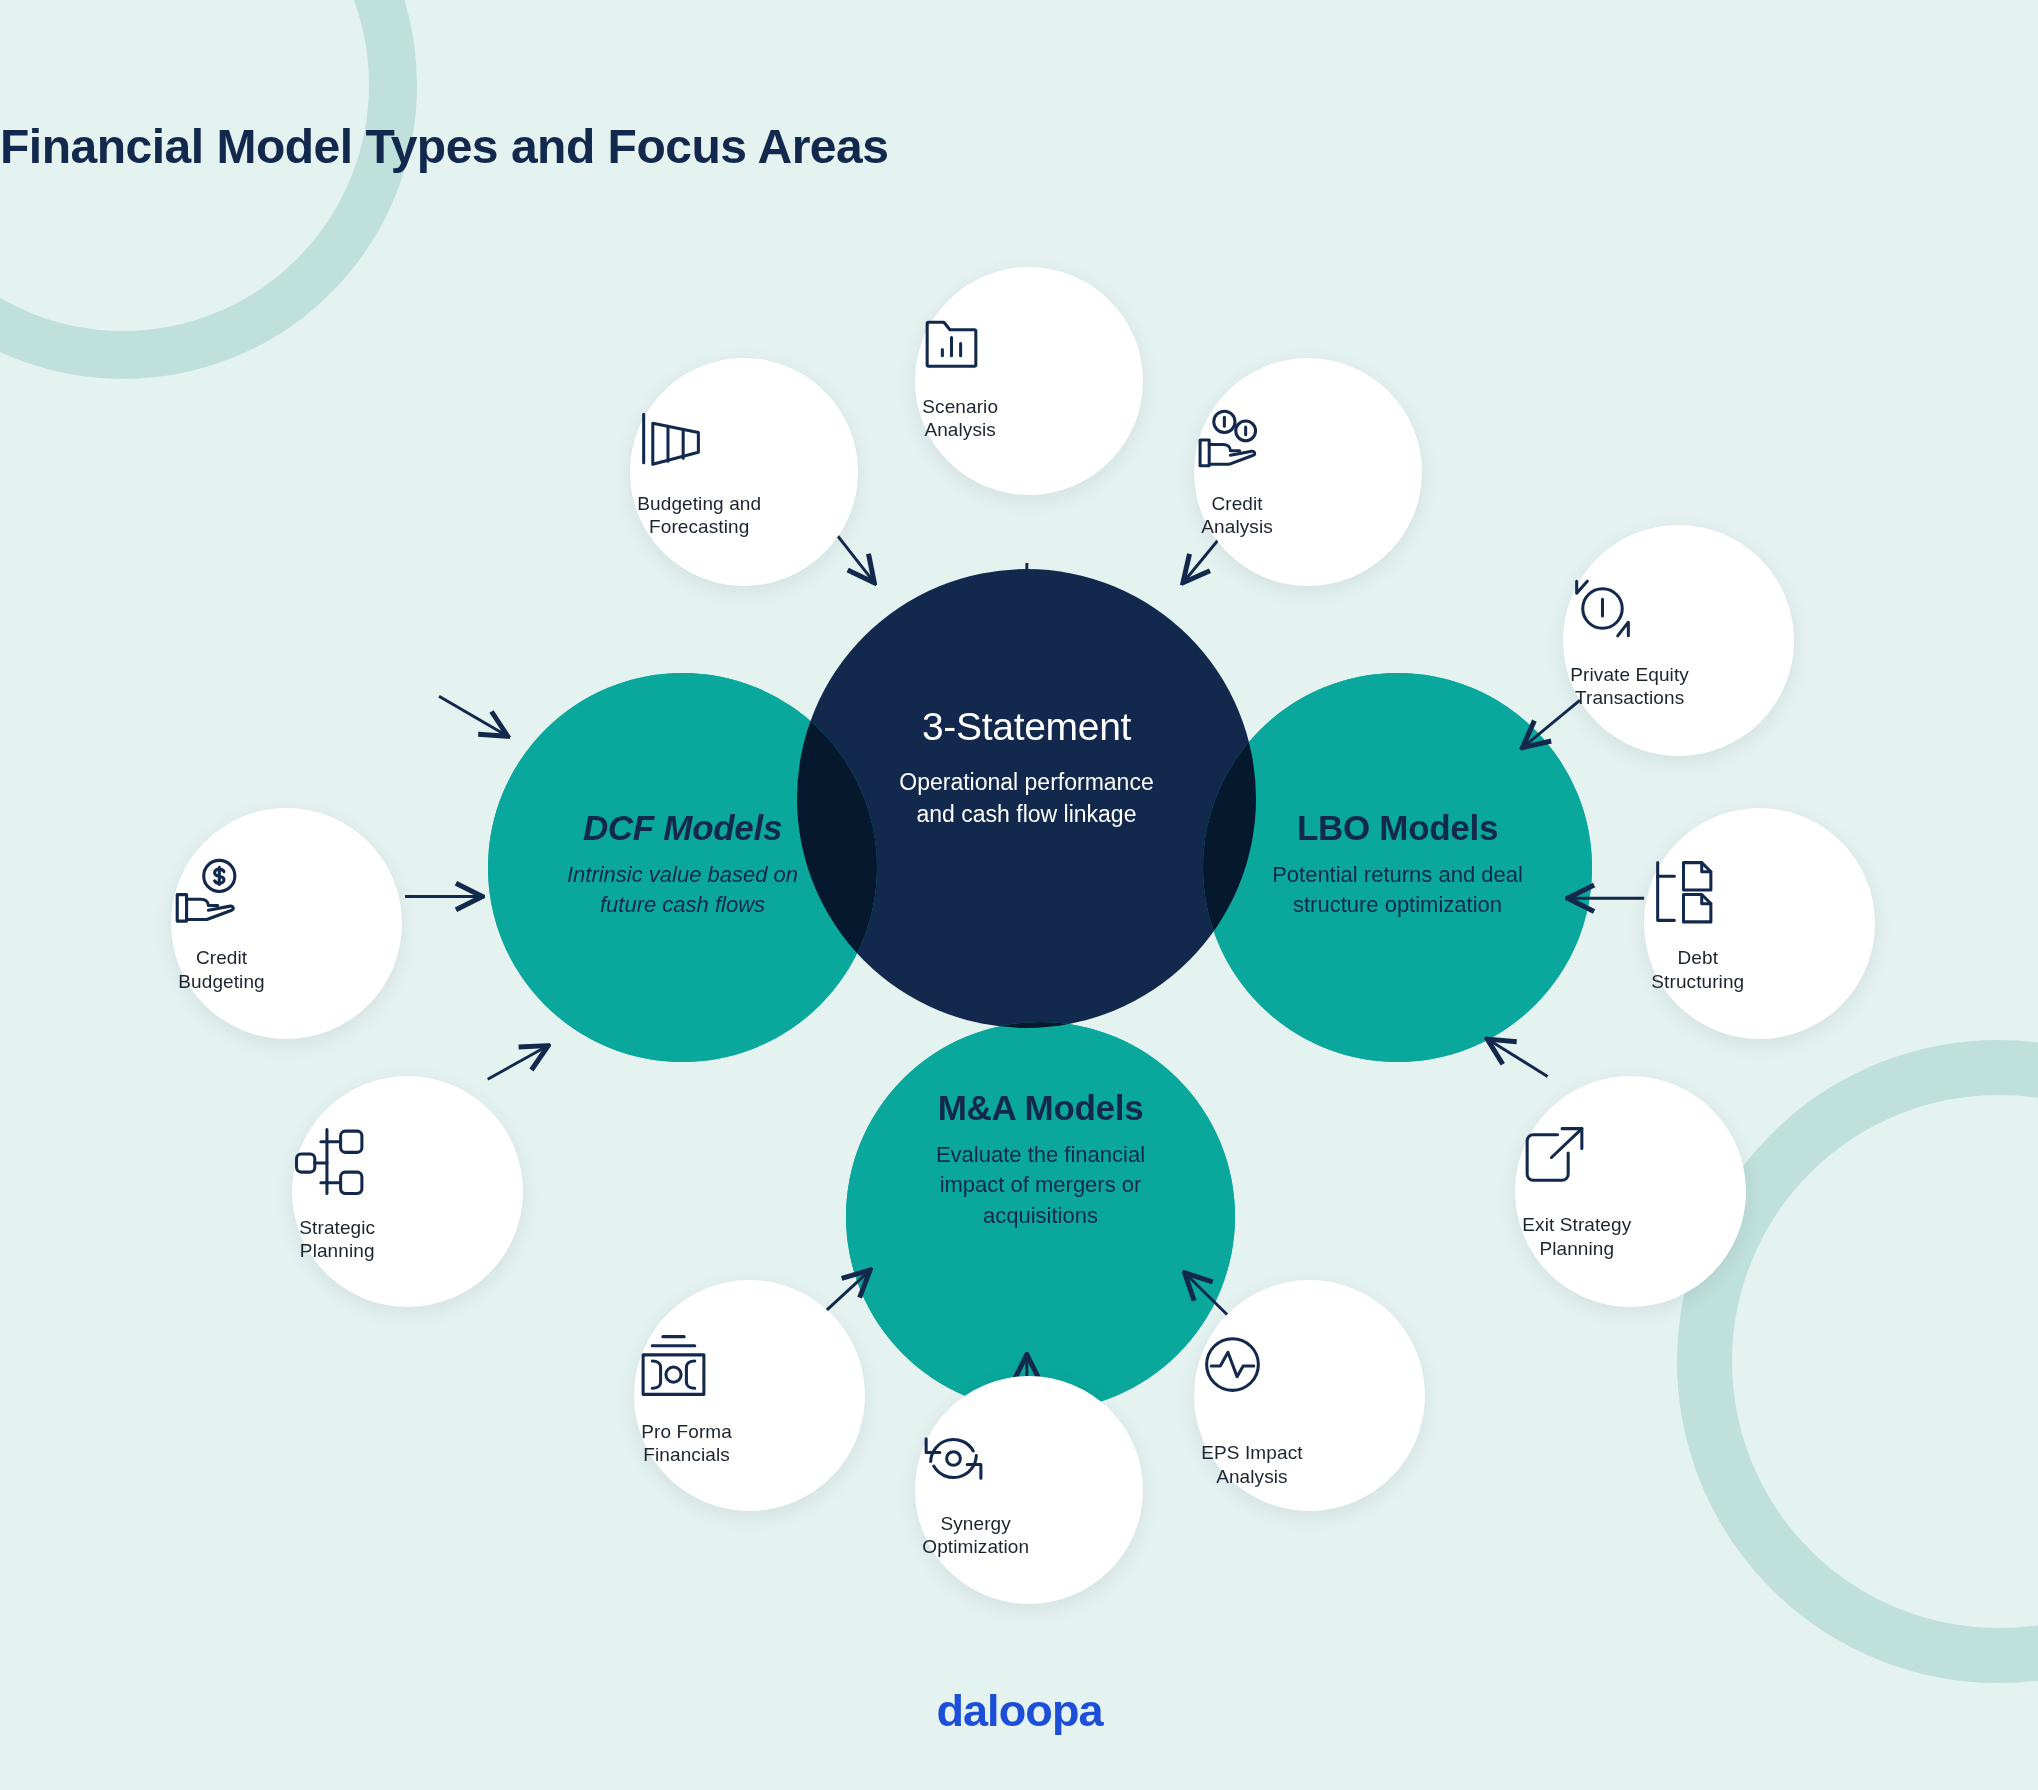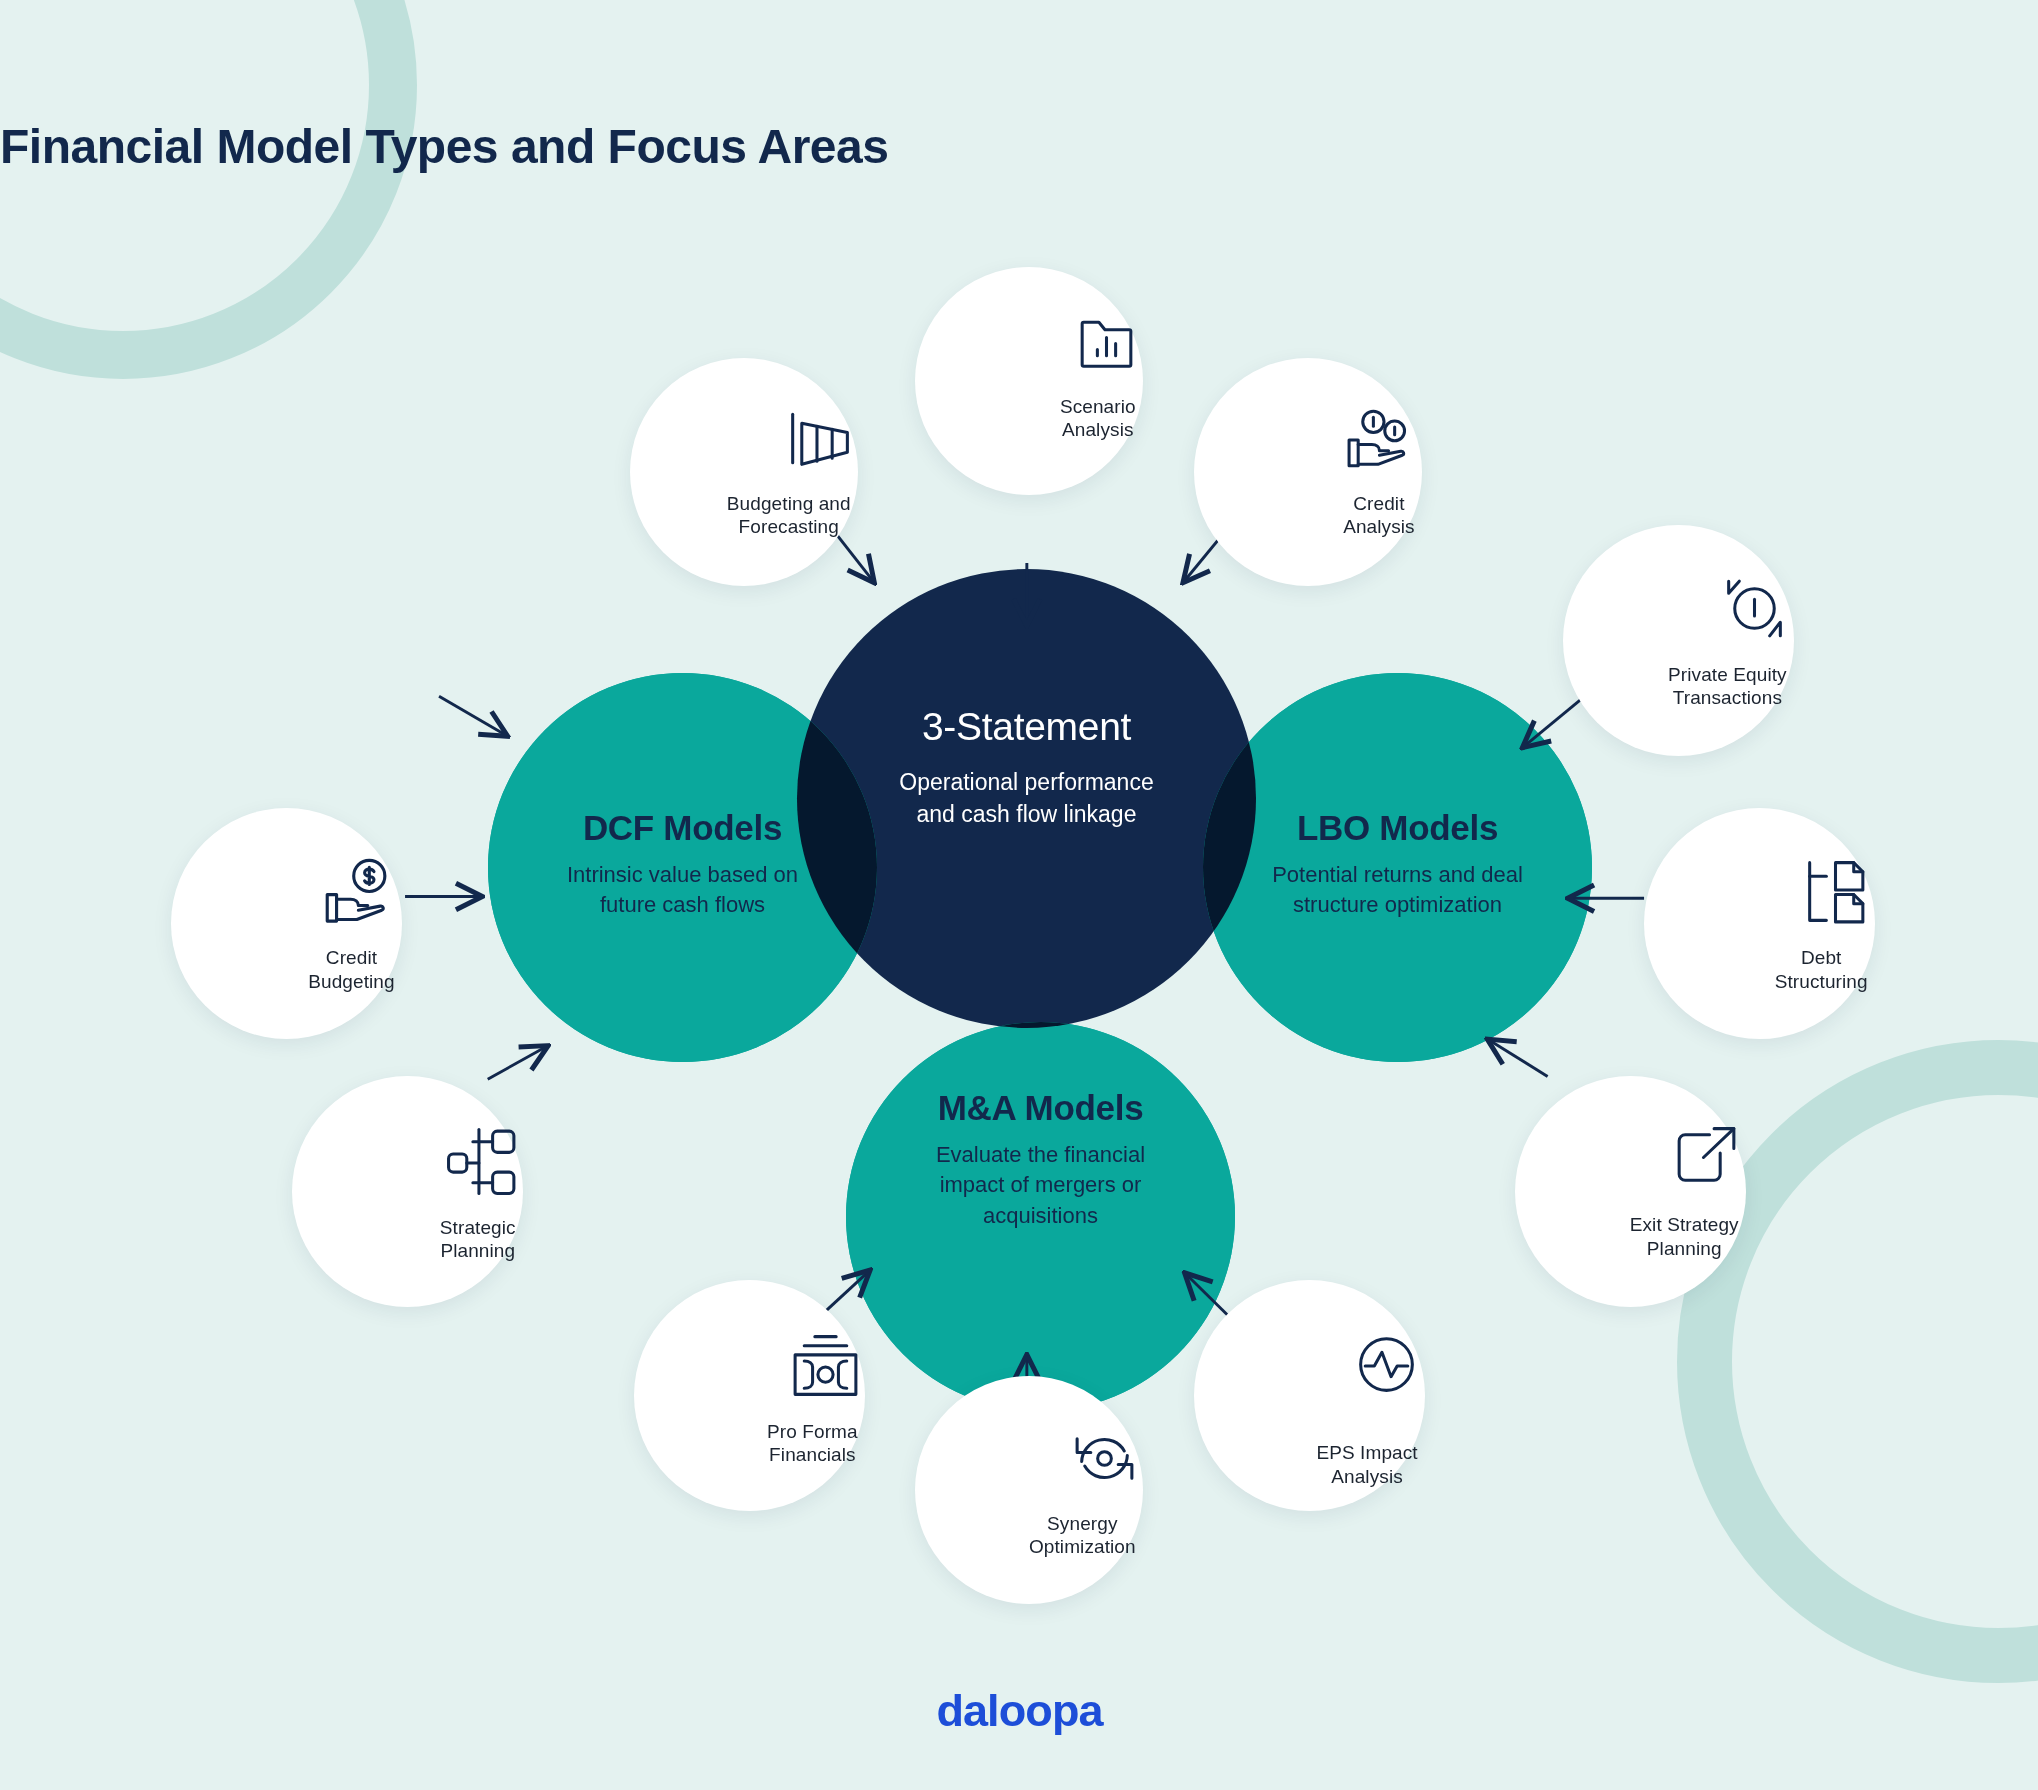--- a/index.html
+++ b/index.html
@@ -39,21 +39,21 @@
   .venn-title { font-weight:700; letter-spacing:-0.3px; }
   .venn-sub   { font-weight:400; }
 
   .t-dark { color:#12284c; }
   .t-light { color:#ffffff; }
 
   
   .node {
     position:absolute; border-radius:50%; background:#ffffff;
     box-shadow: 0 5.5px 20px rgba(18,40,76,0.08);
-    display:flex; flex-direction:column; align-items:flex-end;
+    display:flex; flex-direction:column; align-items:flex-start;
     z-index:7;
   }
   .node .ico { display:flex; align-items:center; justify-content:center; }
   .node .cap {
     text-align:center; color:#1c2430; font-size:19px; line-height:1.25;
     font-weight:400; letter-spacing:0.1px; padding:0 7.3px;
   }
   .node svg { display:block; }
 
   
@@ -87,21 +87,21 @@
   <div class="lens" style="left:488px; top:673px; width:389px; height:389px;">
     <div class="inner" style="left:309px; top:-104px; width:459px; height:459px;"></div>
   </div>
   <div class="lens" style="left:1203px; top:673px; width:389px; height:389px;">
     <div class="inner" style="left:-406px; top:-104px; width:459px; height:459px;"></div>
   </div>
   <div class="lens" style="left:846px; top:1022px; width:389px; height:389px;">
     <div class="inner" style="left:-49px; top:-453px; width:459px; height:459px;"></div>
   </div>
 
-  <div class="venn-label" style="left:488px; top:808px; width:389px;">
+  <div class="venn-label" style="left:488px; top:808px; width:389px;font-style:italic;">
     <div class="venn-title t-dark" style="font-size:35px;">DCF Models</div>
     <div class="venn-sub t-dark" style="font-size:22px; line-height:1.38; margin-top:12px;">
       <div>Intrinsic value based on</div>
       <div>future cash flows</div>
     </div>
   </div>
 
   <div class="venn-label" style="left:1203px; top:808px; width:389px;">
     <div class="venn-title t-dark" style="font-size:35px;">LBO Models</div>
     <div class="venn-sub t-dark" style="font-size:22px; line-height:1.38; margin-top:12px;">

